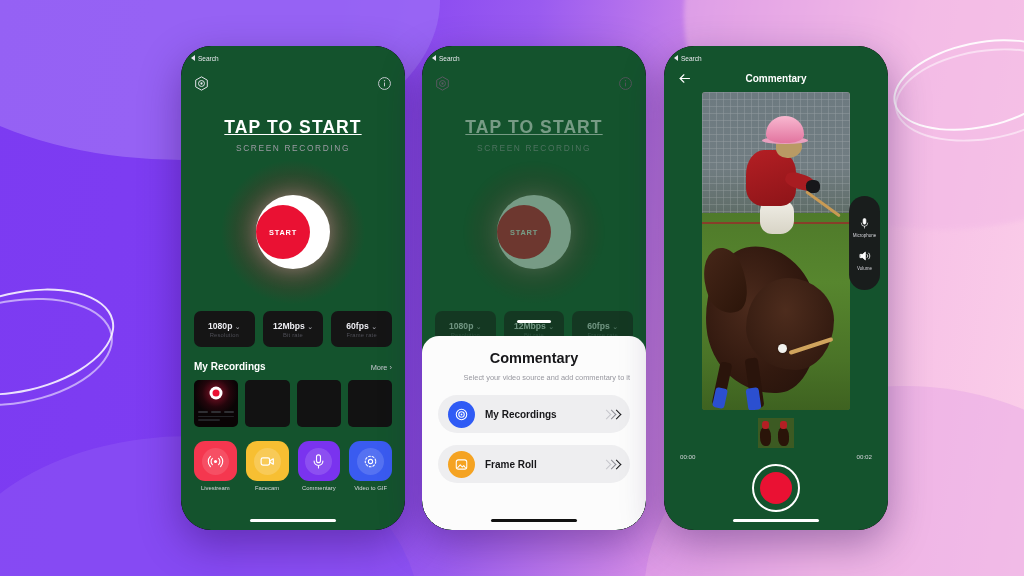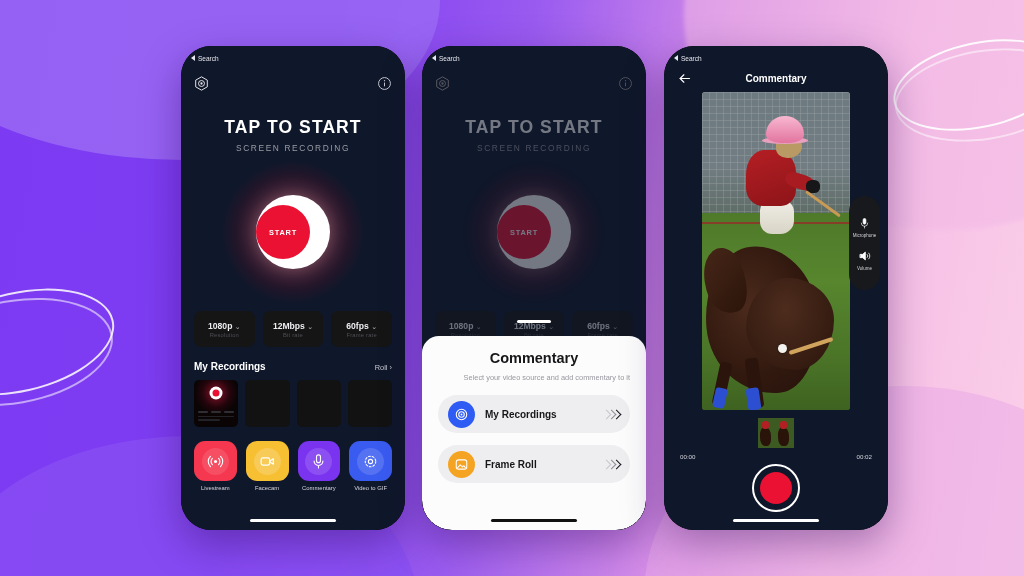--- a/index.html
+++ b/index.html
@@ -30,32 +30,32 @@
     border-color:rgba(255,255,255,.9);}
   .ring-right2{right:-50px;top:50px;width:176px;height:86px;transform:rotate(-9deg);
     border-color:rgba(255,255,255,.5);}
 
   
   .phone{position:absolute;top:46px;width:224px;height:484px;border-radius:30px;
     background:#000;box-shadow:0 14px 40px rgba(40,0,80,.38);overflow:hidden;}
   .phone.p1{left:181px;}
   .phone.p2{left:422px;}
   .phone.p3{left:664px;}
-  .screen{position:absolute;inset:0;border-radius:30px;overflow:hidden;background:#0f172a;}
+  .screen{position:absolute;inset:0;border-radius:30px;overflow:hidden;background:#14532d;}
 
   .statusbar{height:18px;display:flex;align-items:center;padding:3px 0 0 10px;}
   .sb-back{display:flex;align-items:center;gap:3px;color:#e9e9ef;font-size:6.5px;}
   .sb-tri{width:0;height:0;border-top:3px solid transparent;border-bottom:3px solid transparent;
     border-right:4px solid #e9e9ef;}
 
   .topbar{display:flex;align-items:center;justify-content:space-between;padding:4px 12px 0 12px;height:24px;}
   .icon-btn{width:17px;height:17px;display:flex;align-items:center;justify-content:center;}
 
   .hero{text-align:center;margin-top:22px;}
-  .hero h1{margin:0;font-size:17.5px;font-weight:700;letter-spacing:1.1px;color:#fff;}
+  .hero h1{margin:0;font-size:17.5px;font-weight:700;letter-spacing:1.1px;color:#fff;text-decoration:underline;}
   .hero h2{margin:5px 0 0 0;font-size:8.4px;font-weight:500;letter-spacing:1.6px;color:#9b9ba3;}
 
   .startwrap{position:relative;height:150px;display:flex;align-items:center;justify-content:center;margin-top:4px;}
   .glow{position:absolute;width:150px;height:150px;border-radius:50%;
     background:radial-gradient(circle,rgba(235,20,50,.50) 0%,rgba(180,12,40,.22) 42%,rgba(0,0,0,0) 68%);}
   .start-outer{position:relative;width:74px;height:74px;border-radius:50%;background:#fff;
     display:flex;align-items:center;justify-content:flex-start;box-shadow:0 0 22px rgba(255,255,255,.35);}
   .start-inner{width:54px;height:54px;border-radius:50%;background:#ea1133;
     display:flex;align-items:center;justify-content:center;}
   .start-inner span{color:#fff;font-size:7.4px;font-weight:700;letter-spacing:.8px;}
@@ -260,21 +260,21 @@
           <div class="cl">Bit rate</div>
         </div>
         <div class="chip">
           <div class="cv"><span>60fps</span> <i>⌄</i></div>
           <div class="cl">Frame rate</div>
         </div>
       </div>
 
       <div class="sect">
         <h3>My Recordings</h3>
-        <span class="more">Roll ›</span>
+        <span class="more">More ›</span>
       </div>
 
       <div class="thumbs">
         <div class="thumb first">
           <div class="t-glow"></div>
           <div class="t-dot">
               <i></i>
             </div>
           <div class="t-bars">
             <div class="t-row">

